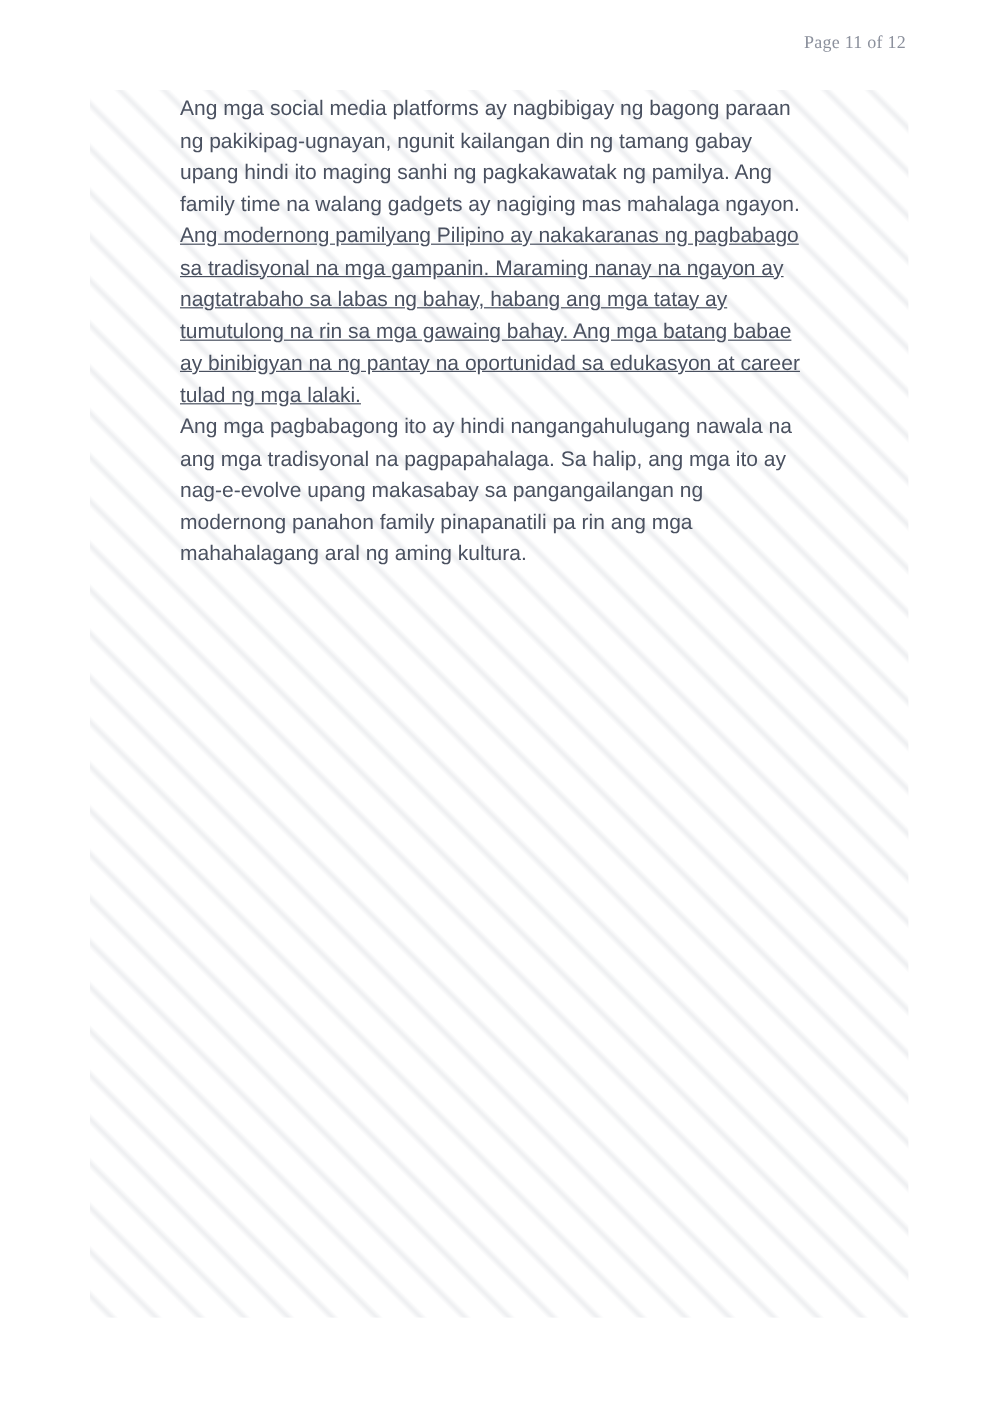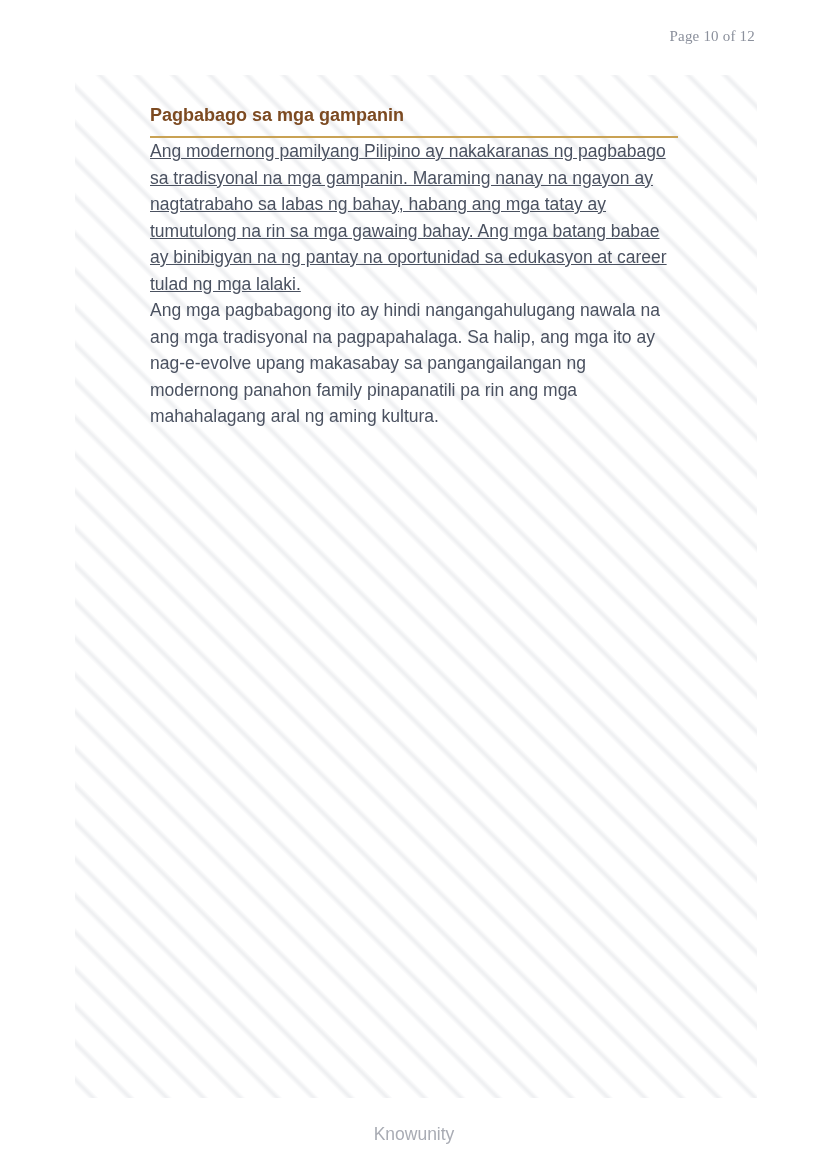--- a/index.html
+++ b/index.html
@@ -73,28 +73,27 @@
     color: #a9acb4;
     font-size: 17.5px;
     line-height: 20px;
   }
 </style>
 </head>
 <body>
 
 <div class="page">
 
-  <div class="page-indicator">Page 10 of 12</div>
+  <div class="page-indicator">Page 11 of 12</div>
 
   <div class="watermark-panel"></div>
 
   <div class="content">
+    <p class="para-1">Ang mga social media platforms ay nagbibigay ng bagong paraan ng pakikipag-ugnayan, ngunit kailangan din ng tamang gabay upang hindi ito maging sanhi ng pagkakawatak ng pamilya. Ang family time na walang gadgets ay nagiging mas mahalaga ngayon.</p>
 
-    <h2 class="section-heading">Pagbabago sa mga gampanin</h2>
 
     <p class="para-2">Ang modernong pamilyang Pilipino ay nakakaranas ng pagbabago sa tradisyonal na mga gampanin. Maraming nanay na ngayon ay nagtatrabaho sa labas ng bahay, habang ang mga tatay ay tumutulong na rin sa mga gawaing bahay. Ang mga batang babae ay binibigyan na ng pantay na oportunidad sa edukasyon at career tulad ng mga lalaki.</p>
 
     <p class="para-3">Ang mga pagbabagong ito ay hindi nangangahulugang nawala na ang mga tradisyonal na pagpapahalaga. Sa halip, ang mga ito ay nag-e-evolve upang makasabay sa pangangailangan ng modernong panahon family pinapanatili pa rin ang mga mahahalagang aral ng aming kultura.</p>
   </div>
 
-  <div class="footer-brand">Knowunity</div>
 
 </div>
 
 </body></html>

